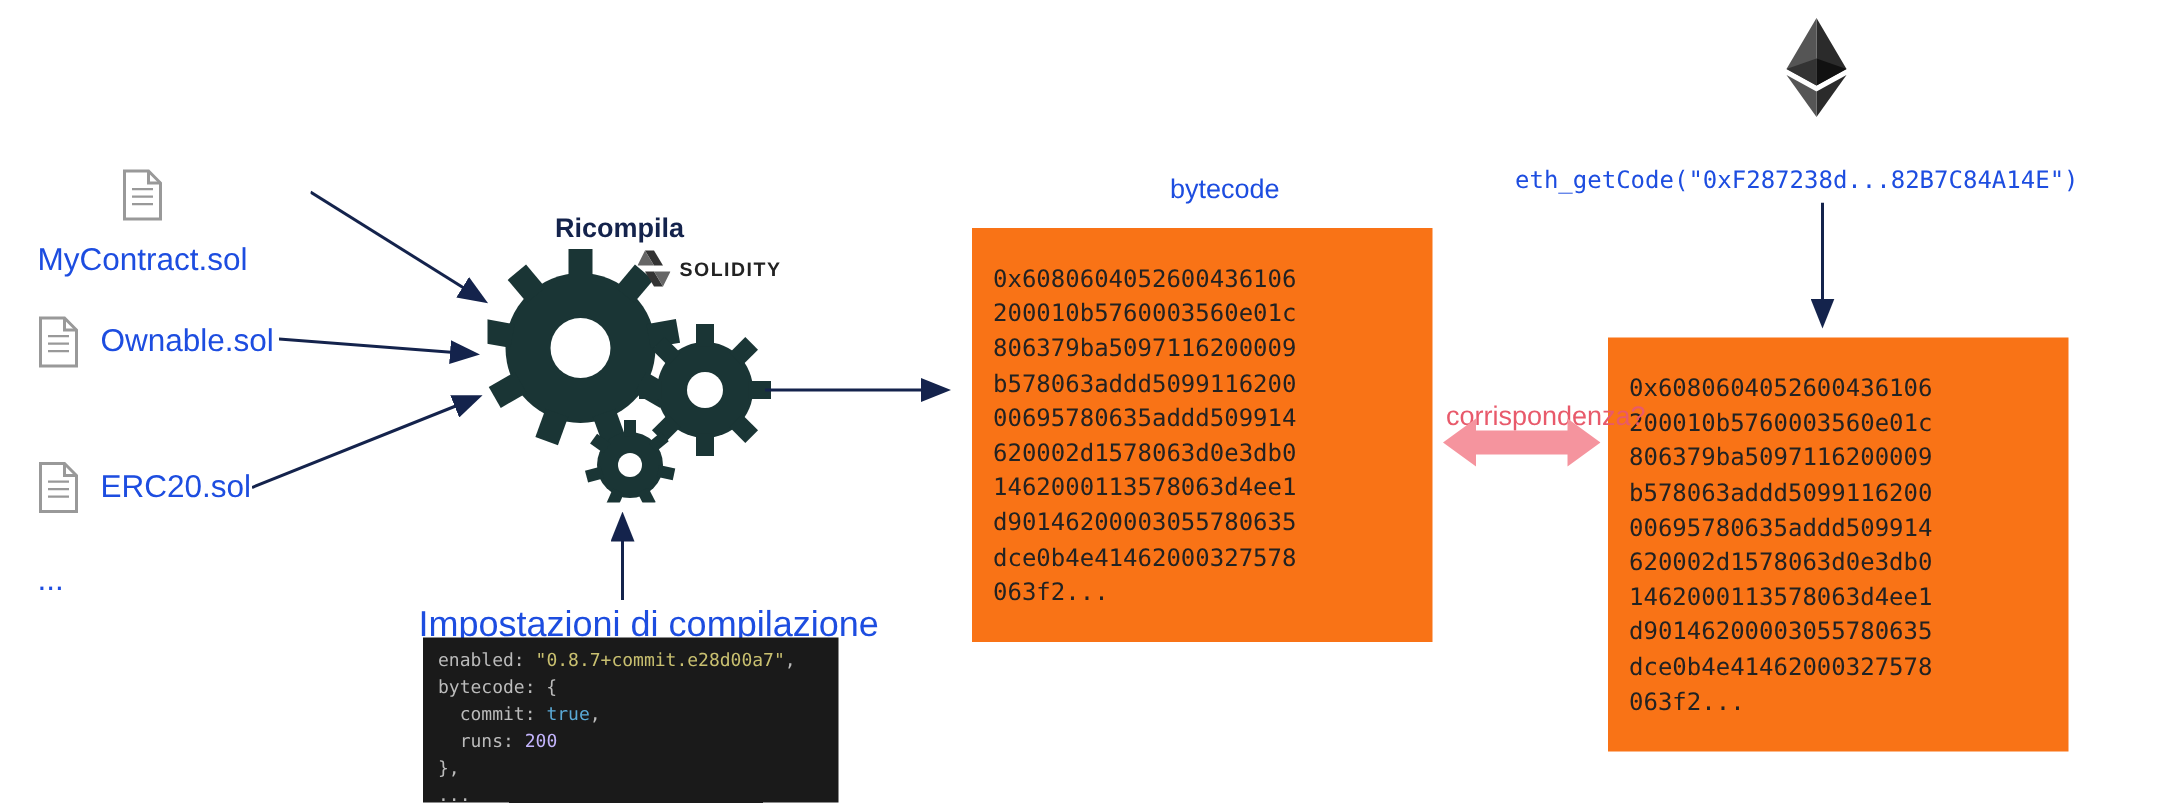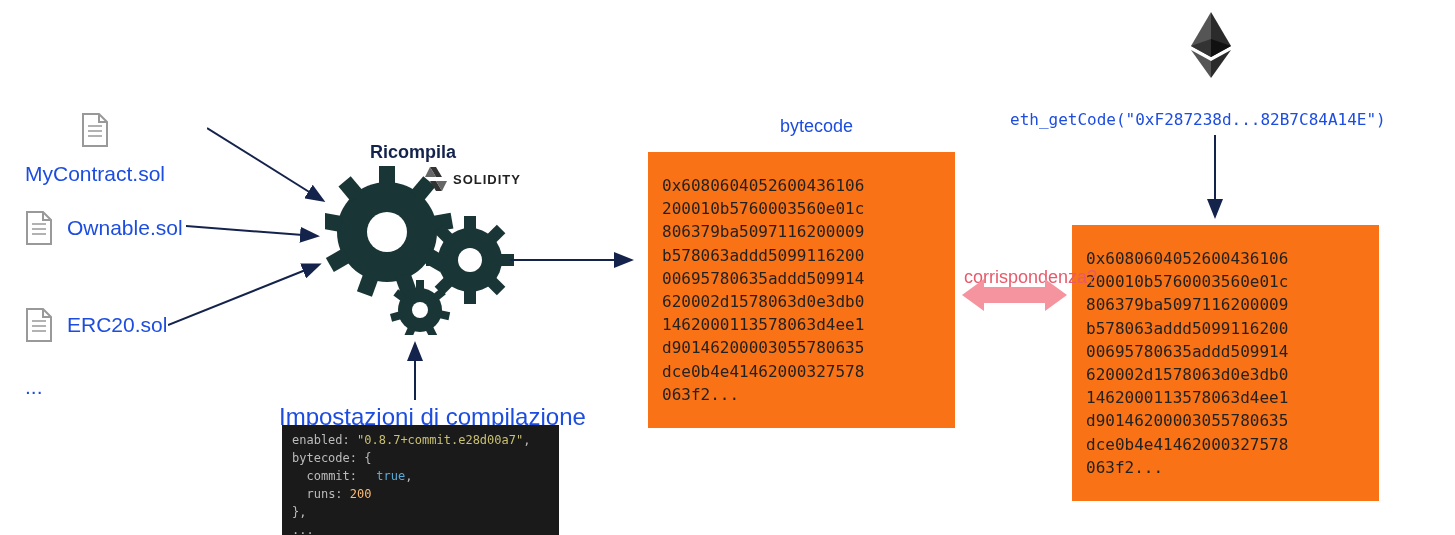--- a/index.html
+++ b/index.html
@@ -83,22 +83,22 @@
     top: 425px;
     width: 277px;
     background: #1a1a1a;
     color: #bbb;
     font-family: "Consolas", monospace;
     font-size: 12px;
     padding: 6px 10px;
     line-height: 1.5;
   }
   .code-yellow { color: #c9c070; }
-  .code-cyan { color: #5aa9d6; margin-left: 12px; }
-  .code-purple { color: #fdba74; }
+  .code-cyan { color: #5aa9d6; }
+  .code-purple { color: #c4b5fd; }
   .bytecode-label {
     position: absolute;
     left: 780px;
     top: 116px;
     font-size: 18px;
   }
   .bytecode-box {
     position: absolute;
     background: #f97316;
     font-family: "Consolas", monospace;

